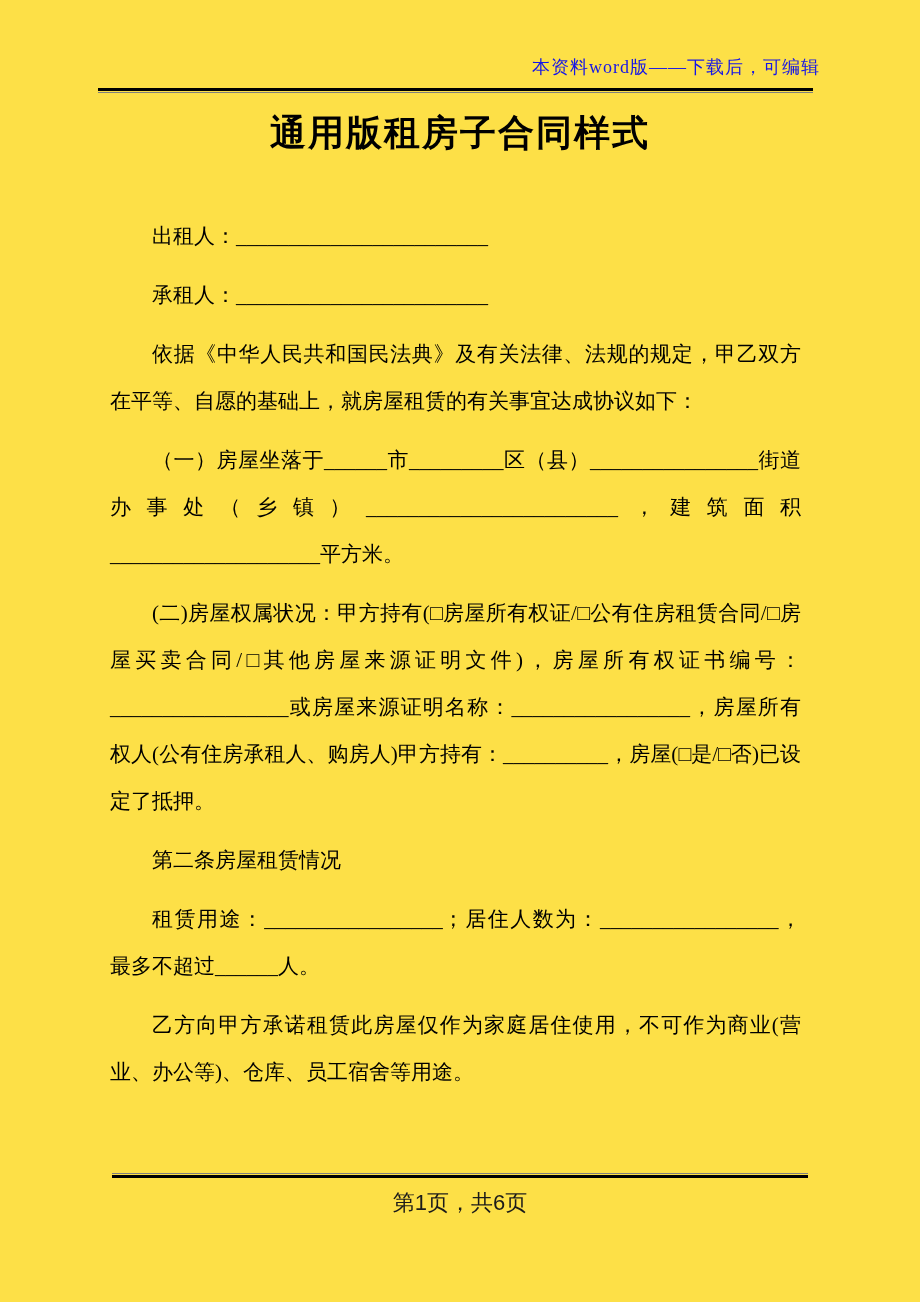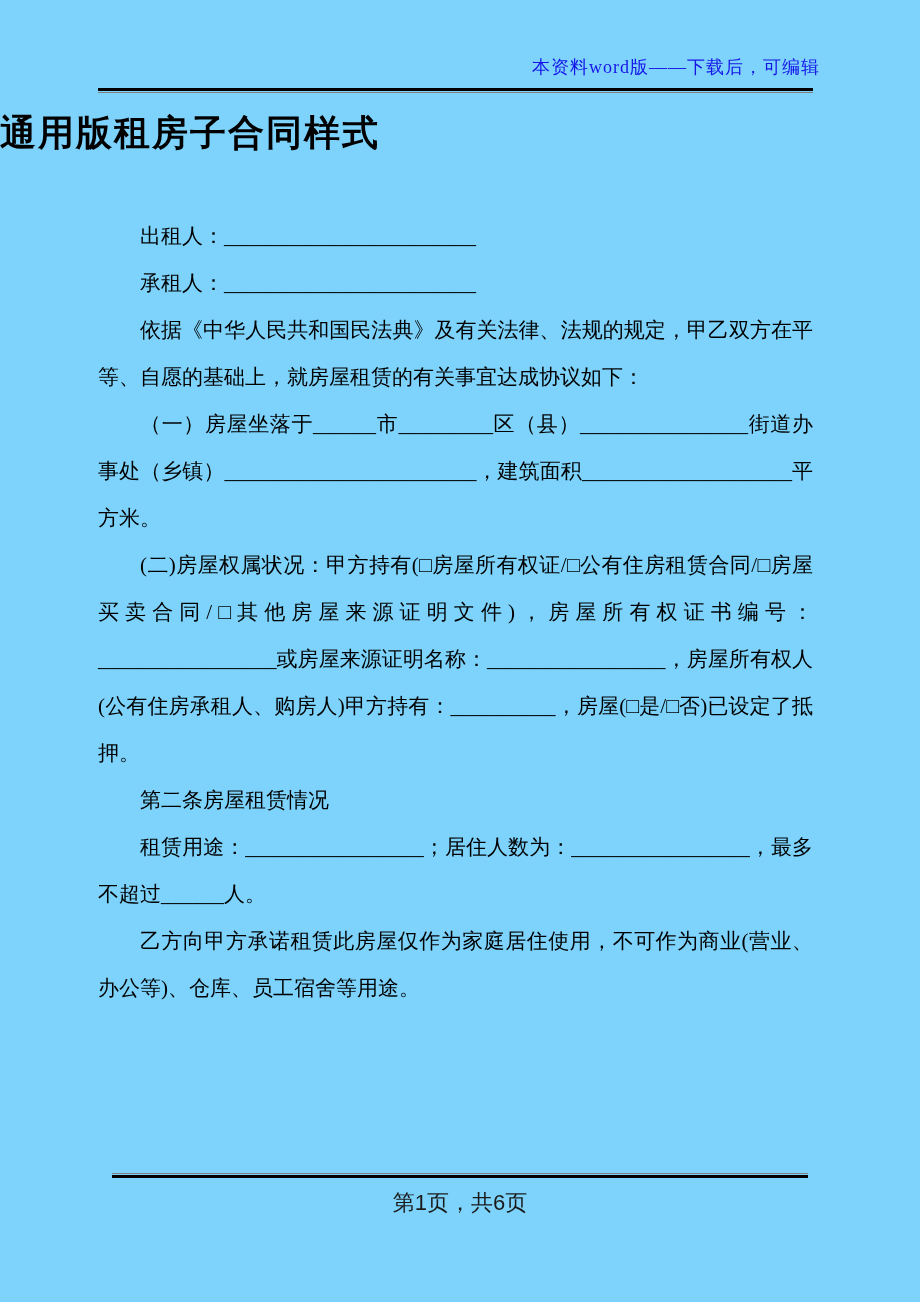--- a/index.html
+++ b/index.html
@@ -4,21 +4,21 @@
 <style>
   html, body {
     margin: 0;
     padding: 0;
     background: #ffffff;
   }
   .page {
     position: relative;
     width: 920px;
     height: 1302px;
-    background: #7dd3fc;
+    background: #fde047;
     color: #000000;
     font-family: "Liberation Serif", "DejaVu Serif", serif;
     overflow: hidden;
   }
   
   .header-note {
     margin: 54px 100px 8px 0;
     text-align: right;
     font-size: 18px;
     line-height: 26px;
@@ -27,31 +27,32 @@
   }
   .header-rule {
     margin: 0 107px 0 98px;
     height: 1px;
     border-top: 3px solid #000000;
     border-bottom: 1px solid #808080;
   }
   
   .doc-title {
     margin: 16px 0 0 0;
+    text-align: center;
     font-size: 36px;
     font-weight: bold;
     line-height: 48px;
     letter-spacing: 2px;
   }
   
   .content {
     margin: 56px 107px 0 98px;
   }
   .content p {
-    margin: 0;
+    margin: 12px;
     font-size: 21px;
     line-height: 47px;
     text-align: justify;
     text-indent: 2em;
     word-break: normal;
   }
   
   .footer-rule {
     position: absolute;
     left: 112px;

